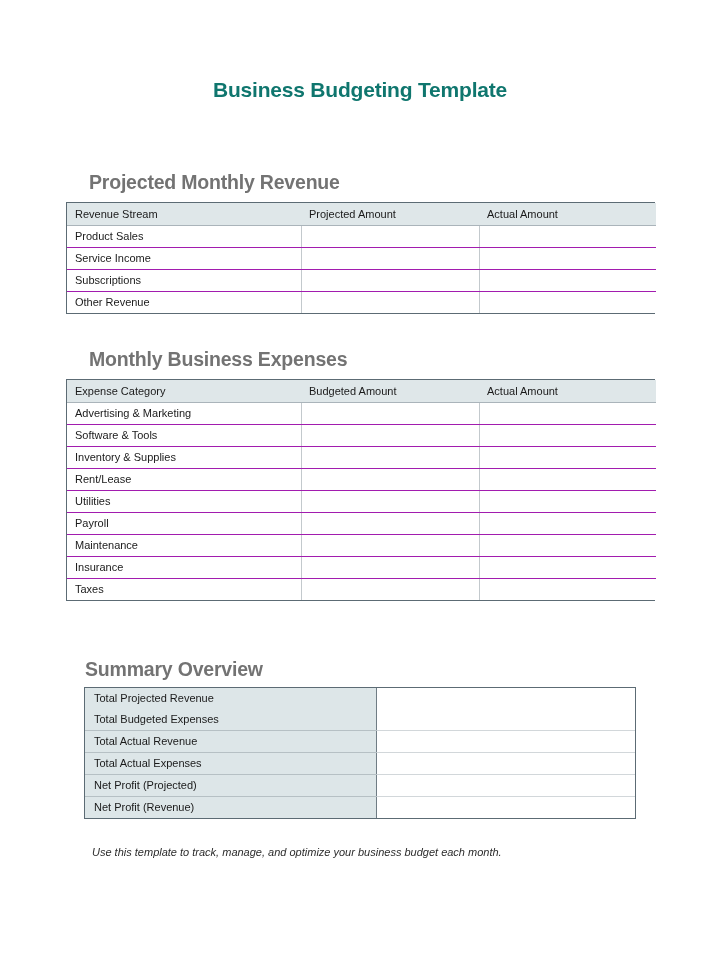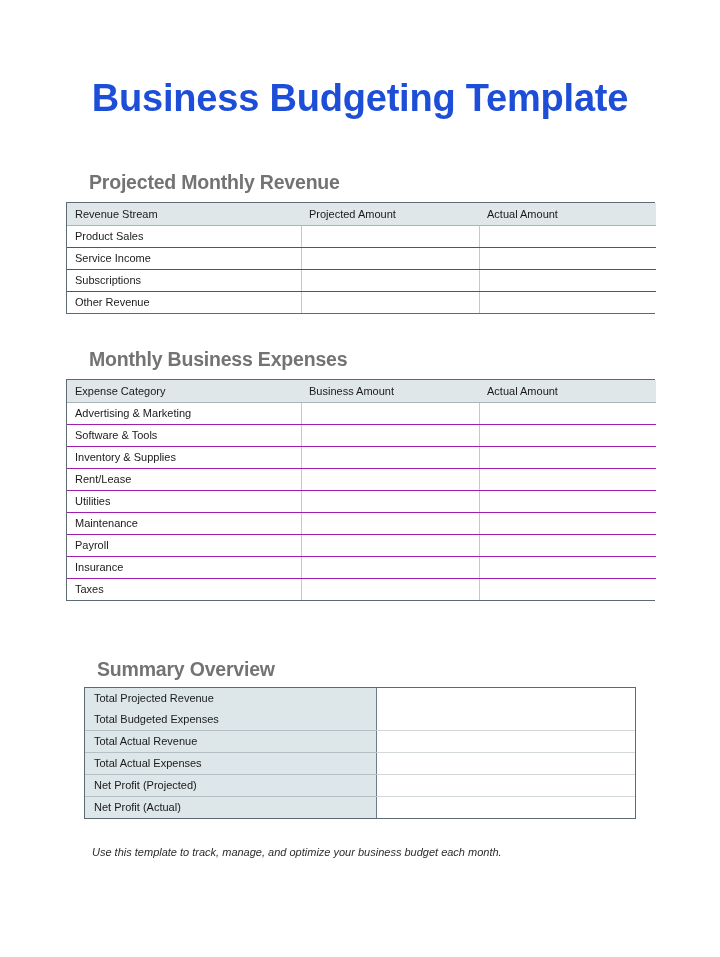--- a/index.html
+++ b/index.html
@@ -26,40 +26,40 @@
     background: #ffffff;
   }
 
   
   .doc-title {
     position: absolute;
     left: 0;
     top: 78px;
     width: 720px;
     text-align: center;
-    font-size: 38px;
+    font-size: 21px;
     font-weight: bold;
     letter-spacing: -0.2px;
-    color: #1d4ed8;
+    color: #0f766e;
     line-height: 1.1;
   }
 
   
   .section-heading {
     position: absolute;
     font-size: 19.5px;
     font-weight: bold;
     color: #737373;
     letter-spacing: -0.2px;
     line-height: 1.1;
     white-space: nowrap;
   }
   .sh-revenue  { left: 89px; top: 172px; }
   .sh-expenses { left: 89px; top: 349px; }
-  .sh-summary  { left: 97px; top: 659px; }
+  .sh-summary  { left: 85px; top: 659px; }
 
   
   .data-table {
     position: absolute;
     left: 66px;
     width: 589px;
     border: 1.6px solid #5c6b74;
     border-collapse: collapse;
     background: #000000;
     box-sizing: border-box;
@@ -214,21 +214,21 @@
   <div class="data-table tbl-expenses">
     <table>
       <colgroup>
           <col class="c1">
           <col class="c2">
           <col class="c3">
         </colgroup>
       <thead>
         <tr>
           <th>Expense Category</th>
-          <th>Business Amount</th>
+          <th>Budgeted Amount</th>
           <th>Actual Amount</th>
         </tr>
       </thead>
       <tbody>
         <tr>
           <td class="col-1">Advertising &amp; Marketing</td>
           <td class="col-2"></td>
           <td class="col-3"></td>
         </tr>
         <tr>
@@ -245,26 +245,26 @@
           <td class="col-1">Rent/Lease</td>
           <td class="col-2"></td>
           <td class="col-3"></td>
         </tr>
         <tr>
           <td class="col-1">Utilities</td>
           <td class="col-2"></td>
           <td class="col-3"></td>
         </tr>
         <tr>
+          <td class="col-1">Payroll</td>
+          <td class="col-2"></td>
+          <td class="col-3"></td>
+        </tr>
+        <tr>
           <td class="col-1">Maintenance</td>
-          <td class="col-2"></td>
-          <td class="col-3"></td>
-        </tr>
-        <tr>
-          <td class="col-1">Payroll</td>
           <td class="col-2"></td>
           <td class="col-3"></td>
         </tr>
         <tr>
           <td class="col-1">Insurance</td>
           <td class="col-2"></td>
           <td class="col-3"></td>
         </tr>
         <tr>
           <td class="col-1">Taxes</td>
@@ -298,21 +298,21 @@
         </tr>
         <tr>
           <td class="label-cell">Total Actual Expenses</td>
           <td class="value-cell"></td>
         </tr>
         <tr>
           <td class="label-cell">Net Profit (Projected)</td>
           <td class="value-cell"></td>
         </tr>
         <tr>
-          <td class="label-cell">Net Profit (Actual)</td>
+          <td class="label-cell">Net Profit (Revenue)</td>
           <td class="value-cell"></td>
         </tr>
       </tbody>
     </table>
   </div>
 
   <div class="footer-note">Use this template to track, manage, and optimize your business budget each month.</div>
 
 </div>
 

